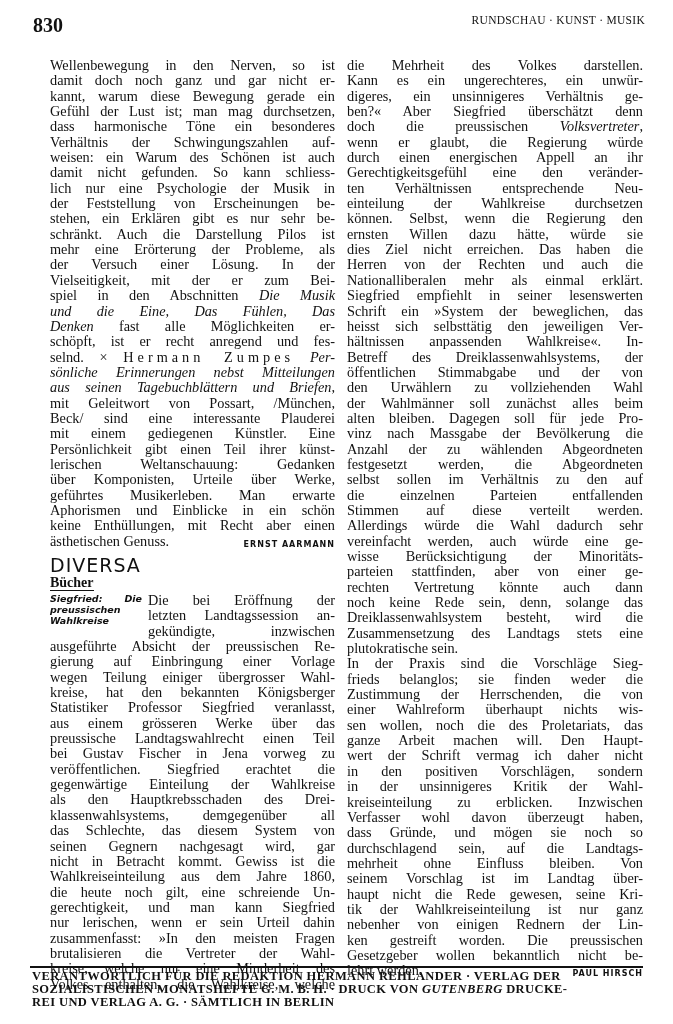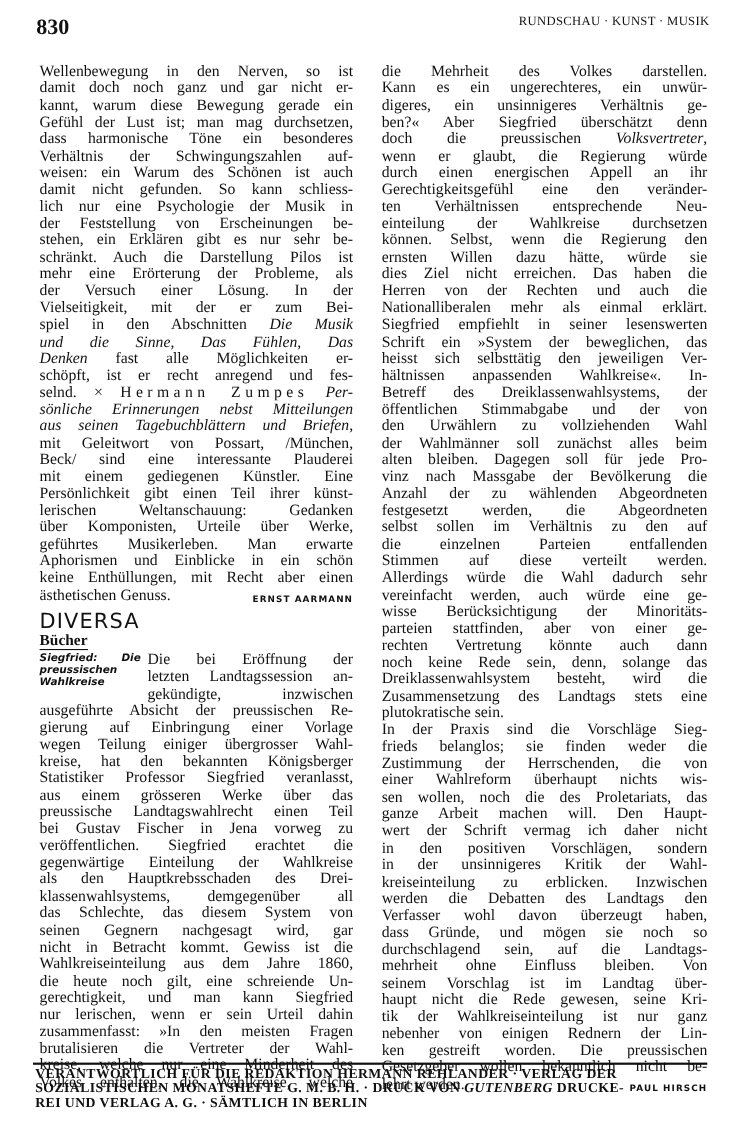--- a/index.html
+++ b/index.html
@@ -1,20 +1,20 @@
 <!DOCTYPE html>
 <html><head>
 <meta charset="utf-8">
 <style>
   html, body { margin: 0; padding: 0; background: #ffffff; }
   body { width: 673px; height: 1024px; position: relative; overflow: hidden; color: #111; font-family: "DejaVu Serif", serif; }
   .page-number { position: absolute; left: 33px; top: 14px; font-size: 20px; font-weight: bold; font-family: "Liberation Serif", serif; text-align: right; }
   .running-head { position: absolute; right: 28px; top: 14px; font-size: 11.5px; font-family: "Liberation Serif", serif; letter-spacing: 0.3px; }
   .col { position: absolute; top: 58px; font-family: "Liberation Serif", serif; font-size: 14.3px; line-height: 15.35px; text-align: justify; hyphens: none; }
-  .col-left { left: 36px; width: 285px; }
+  .col-left { left: 50px; width: 285px; }
   .col-right { left: 347px; width: 296px; }
   .col .line { display: block; text-align: justify; text-align-last: justify; white-space: nowrap; }
   .col .line.last { text-align-last: left; }
   .signature { font-family: "DejaVu Sans", sans-serif; font-size: 8px; font-weight: bold; letter-spacing: 1px; float: right; margin-top: 3px; }
   .section-title { font-family: "DejaVu Sans", sans-serif; font-size: 19px; letter-spacing: 1px; margin-top: 6px; line-height: 20px; font-weight: normal; }
   .subsection-title { font-family: "Liberation Serif", serif; font-weight: bold; font-size: 14px; line-height: 15px; display: inline-block; border-bottom: 1px solid #111; }
   .book-block { position: relative; margin-top: 2px; }
   .book-label { position: absolute; left: 0; top: 0; width: 92px; font-family: "DejaVu Sans", sans-serif; font-size: 9.5px; line-height: 11px; font-weight: bold; font-style: italic; }
   .book-indent { padding-left: 98px; }
   .spaced { letter-spacing: 4px; }
@@ -39,21 +39,21 @@
       <span class="line">weisen: ein Warum des Schönen ist auch</span>
       <span class="line">damit nicht gefunden. So kann schliess-</span>
       <span class="line">lich nur eine Psychologie der Musik in</span>
       <span class="line">der Feststellung von Erscheinungen be-</span>
       <span class="line">stehen, ein Erklären gibt es nur sehr be-</span>
       <span class="line">schränkt. Auch die Darstellung Pilos ist</span>
       <span class="line">mehr eine Erörterung der Probleme, als</span>
       <span class="line">der Versuch einer Lösung. In der</span>
       <span class="line">Vielseitigkeit, mit der er zum Bei-</span>
       <span class="line">spiel in den Abschnitten <i>Die Musik</i></span>
-      <span class="line"><i>und die Sinne, Das Fühlen, Das</i></span>
+      <span class="line"><i>und die Eine, Das Fühlen, Das</i></span>
       <span class="line"><i>Denken</i> fast alle Möglichkeiten er-</span>
       <span class="line">schöpft, ist er recht anregend und fes-</span>
       <span class="line">selnd. × <span class="spaced">Hermann Zumpes</span> <i>Per-</i></span>
       <span class="line"><i>sönliche Erinnerungen nebst Mitteilungen</i></span>
       <span class="line"><i>aus seinen Tagebuchblättern und Briefen</i>,</span>
       <span class="line">mit Geleitwort von Possart, /München,</span>
       <span class="line">Beck/ sind eine interessante Plauderei</span>
       <span class="line">mit einem gediegenen Künstler. Eine</span>
       <span class="line">Persönlichkeit gibt einen Teil ihrer künst-</span>
       <span class="line">lerischen Weltanschauung: Gedanken</span>
@@ -146,21 +146,20 @@
       <span class="line">In der Praxis sind die Vorschläge Sieg-</span>
       <span class="line">frieds belanglos; sie finden weder die</span>
       <span class="line">Zustimmung der Herrschenden, die von</span>
       <span class="line">einer Wahlreform überhaupt nichts wis-</span>
       <span class="line">sen wollen, noch die des Proletariats, das</span>
       <span class="line">ganze Arbeit machen will. Den Haupt-</span>
       <span class="line">wert der Schrift vermag ich daher nicht</span>
       <span class="line">in den positiven Vorschlägen, sondern</span>
       <span class="line">in der unsinnigeres Kritik der Wahl-</span>
       <span class="line">kreiseinteilung zu erblicken. Inzwischen</span>
-      <span class="line">werden die Debatten des Landtags den</span>
       <span class="line">Verfasser wohl davon überzeugt haben,</span>
       <span class="line">dass Gründe, und mögen sie noch so</span>
       <span class="line">durchschlagend sein, auf die Landtags-</span>
       <span class="line">mehrheit ohne Einfluss bleiben. Von</span>
       <span class="line">seinem Vorschlag ist im Landtag über-</span>
       <span class="line">haupt nicht die Rede gewesen, seine Kri-</span>
       <span class="line">tik der Wahlkreiseinteilung ist nur ganz</span>
       <span class="line">nebenher von einigen Rednern der Lin-</span>
       <span class="line">ken gestreift worden. Die preussischen</span>
       <span class="line">Gesetzgeber wollen bekanntlich nicht be-</span>

